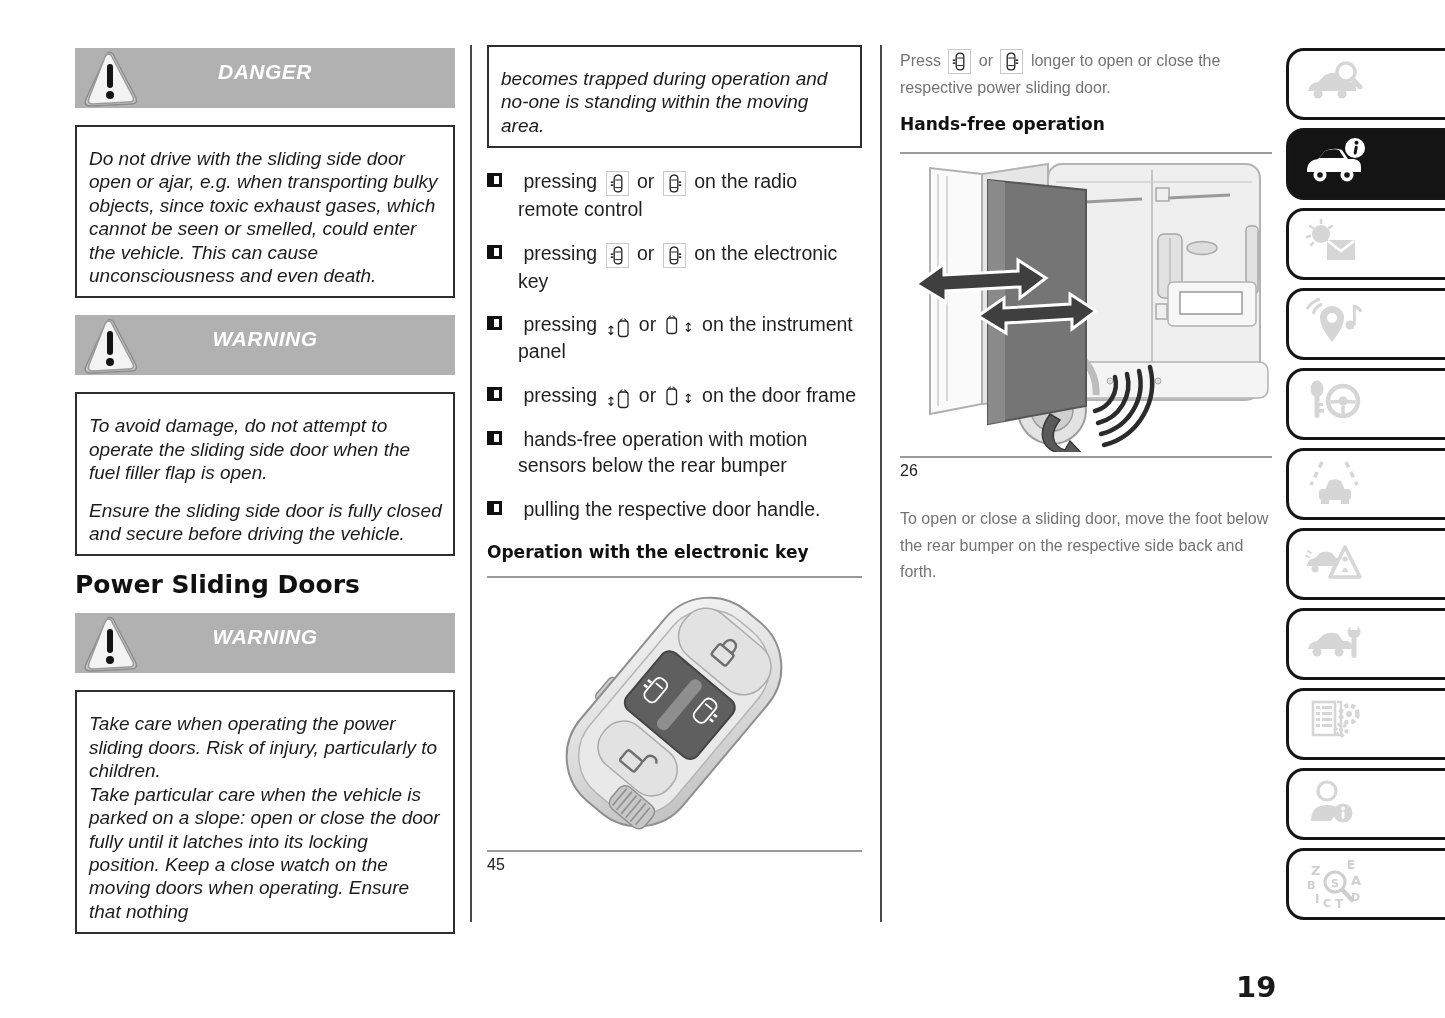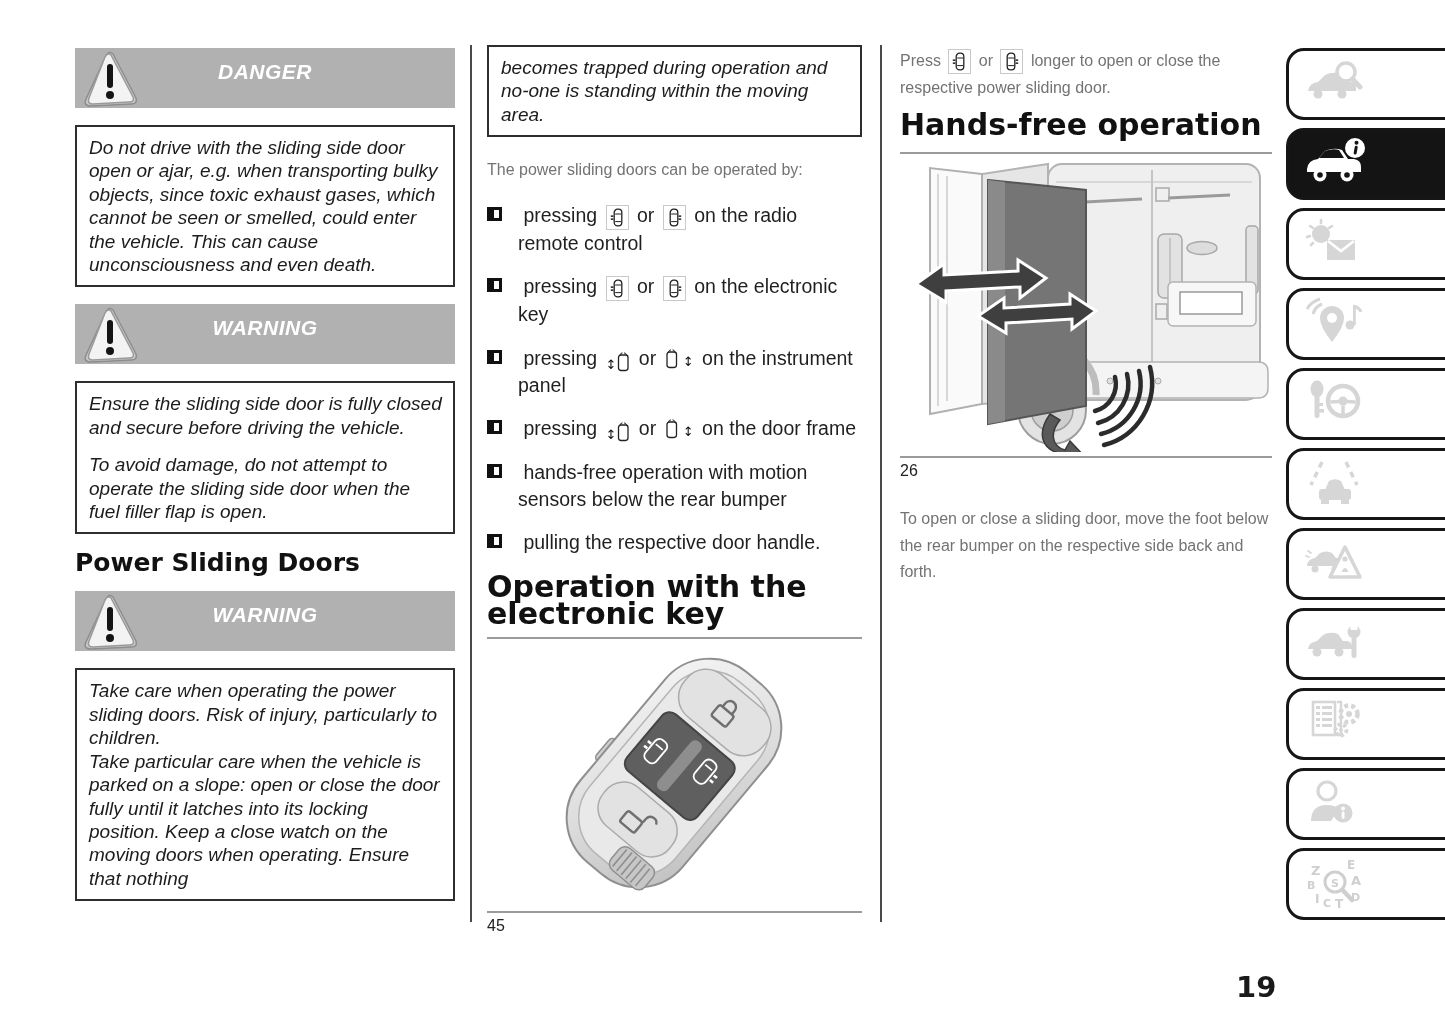--- a/index.html
+++ b/index.html
@@ -17,32 +17,32 @@
   .vdiv-1 { left:470px; } .vdiv-2 { left:880px; }
 
   
   .warn-bar { position:relative; height:60px; background:#b1b1b1; margin-bottom:17px; }
   .warn-bar .bar-title {
     position:absolute; left:0; right:0; top:12px; text-align:center;
     font-size:21px; font-weight:bold; font-style:italic; color:#ffffff; letter-spacing:.5px;
   }
   .tri { position:absolute; left:4px; top:0px; z-index:2; }
   .note-box {
-    border:2px solid #2e2e2e; padding:9px 11px 9px 12px; margin-bottom:17px;
+    border:2px solid #2e2e2e; padding:20px 11px 9px 12px; margin-bottom:17px;
     font-style:italic; font-size:19px; line-height:23.4px; color:#1c1c1c;
   }
   .note-box p + p { margin-top:14px; }
   .note-box.tight p + p { margin-top:0; }
 
   h1.section {
     font-family:"DejaVu Sans", sans-serif; font-weight:bold; font-size:25px;
     letter-spacing:0; color:#111; margin:-3px 0 14px 0;
   }
   h2.sub {
-    font-family:"DejaVu Sans", sans-serif; font-weight:bold; font-size:30px;
+    font-family:"DejaVu Sans", sans-serif; font-weight:bold; font-size:17px;
     line-height:27px; color:#111; margin:10px 0 10px 0;
   }
 
   .body-text { font-size:16px; line-height:26.5px; color:#737373; }
 
   
   ul.ops { list-style:none; margin-top:18px; }
   ul.ops li { position:relative; padding-left:31px; margin-bottom:17px; font-size:19.5px; line-height:26.5px; }
   .sq {
     position:absolute; left:0; top:5px; width:15px; height:14px;
@@ -107,22 +107,22 @@
           <path d="M34,6 L57,50 Q59,56 52,56 L12,58 Q4,58 7,51 L27,8 Q30,2 34,6 Z" fill="#c9c9c9" stroke="#8d8d8d" stroke-width="1.5"></path>
           <path d="M32,7 L54,49 Q56,54 50,54 L14,56 Q8,56 10,50 L26,9 Q29,4 32,7 Z" fill="#f3f3f3" stroke="#9a9a9a" stroke-width="1.5"></path>
           <rect x="28" y="16" width="6" height="24" rx="3" fill="#141414"></rect>
           <circle cx="31" cy="47" r="4" fill="#141414"></circle>
         </svg>
       </span>
       <span class="bar-title">WARNING</span>
     </div>
 
     <div class="note-box">
+      <p>To avoid damage, do not attempt to operate the sliding side door when the fuel filler flap is open.</p>
       <p>Ensure the sliding side door is fully closed and secure before driving the vehicle.</p>
-      <p>To avoid damage, do not attempt to operate the sliding side door when the fuel filler flap is open.</p>
     </div>
 
     <h1 class="section">Power Sliding Doors</h1>
 
     <div class="warn-bar">
       <span class="tri">
         <svg width="62" height="60" viewBox="0 0 62 60">
           <path d="M34,6 L57,50 Q59,56 52,56 L12,58 Q4,58 7,51 L27,8 Q30,2 34,6 Z" fill="#c9c9c9" stroke="#8d8d8d" stroke-width="1.5"></path>
           <path d="M32,7 L54,49 Q56,54 50,54 L14,56 Q8,56 10,50 L26,9 Q29,4 32,7 Z" fill="#f3f3f3" stroke="#9a9a9a" stroke-width="1.5"></path>
           <rect x="28" y="16" width="6" height="24" rx="3" fill="#141414"></rect>
@@ -137,21 +137,20 @@
       <p>Take particular care when the vehicle is parked on a slope: open or close the door fully until it latches into its locking position. Keep a close watch on the moving doors when operating. Ensure that nothing</p>
     </div>
   </div>
 
   <div class="col col-mid">
 
     <div class="note-box" style="margin-bottom:20px">
       <p>becomes trapped during operation and no-one is standing within the moving area.</p>
     </div>
 
-    <p class="body-text">The power sliding doors can be operated by:</p>
 
     <ul class="ops">
       <li>
         <span class="sq"></span>
         <span style="white-space: pre-wrap;"> pressing </span><span class="kbox">
             <svg width="15" height="19" viewBox="0 0 15 19">
               <rect x="4.2" y="1.2" width="7.6" height="16.6" rx="3.4" fill="none" stroke="#222" stroke-width="1.3"></rect>
               <line x1="5.2" y1="6" x2="11" y2="6" stroke="#222" stroke-width="1"></line>
               <line x1="5.2" y1="13.6" x2="11" y2="13.6" stroke="#222" stroke-width="1"></line>
               <rect x="0.8" y="7.4" width="2.6" height="1.5" fill="#222"></rect>

